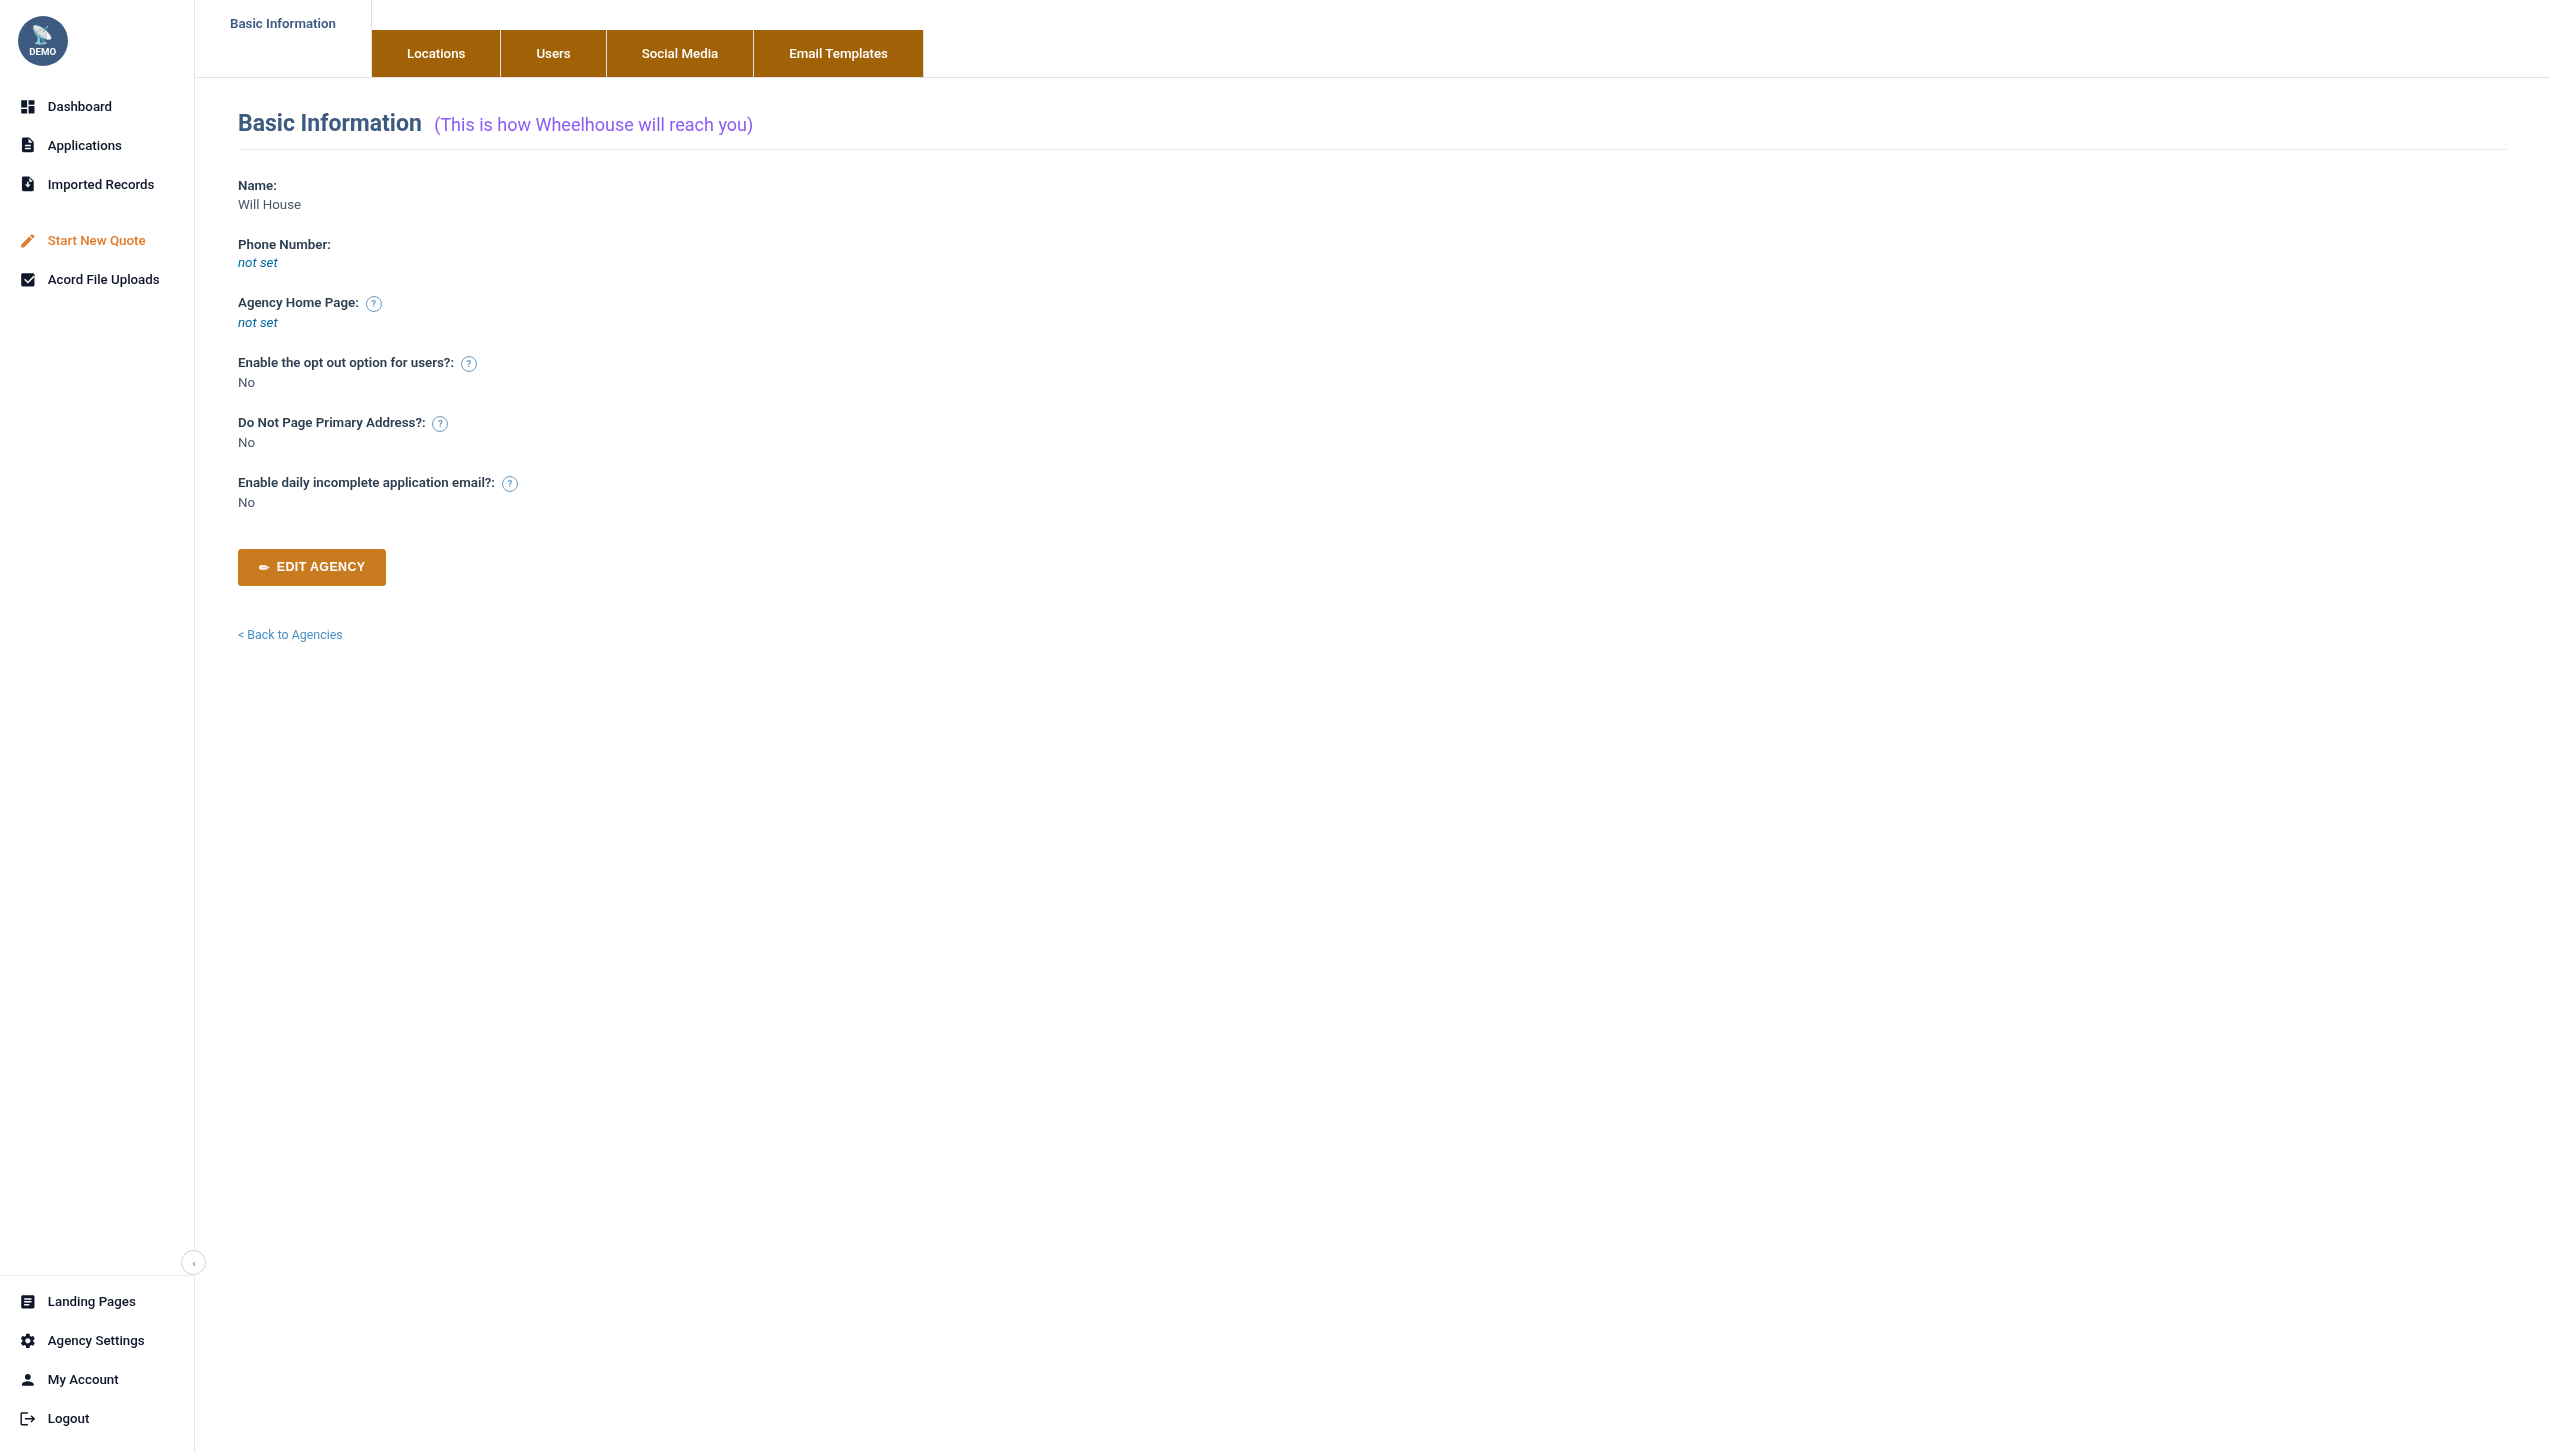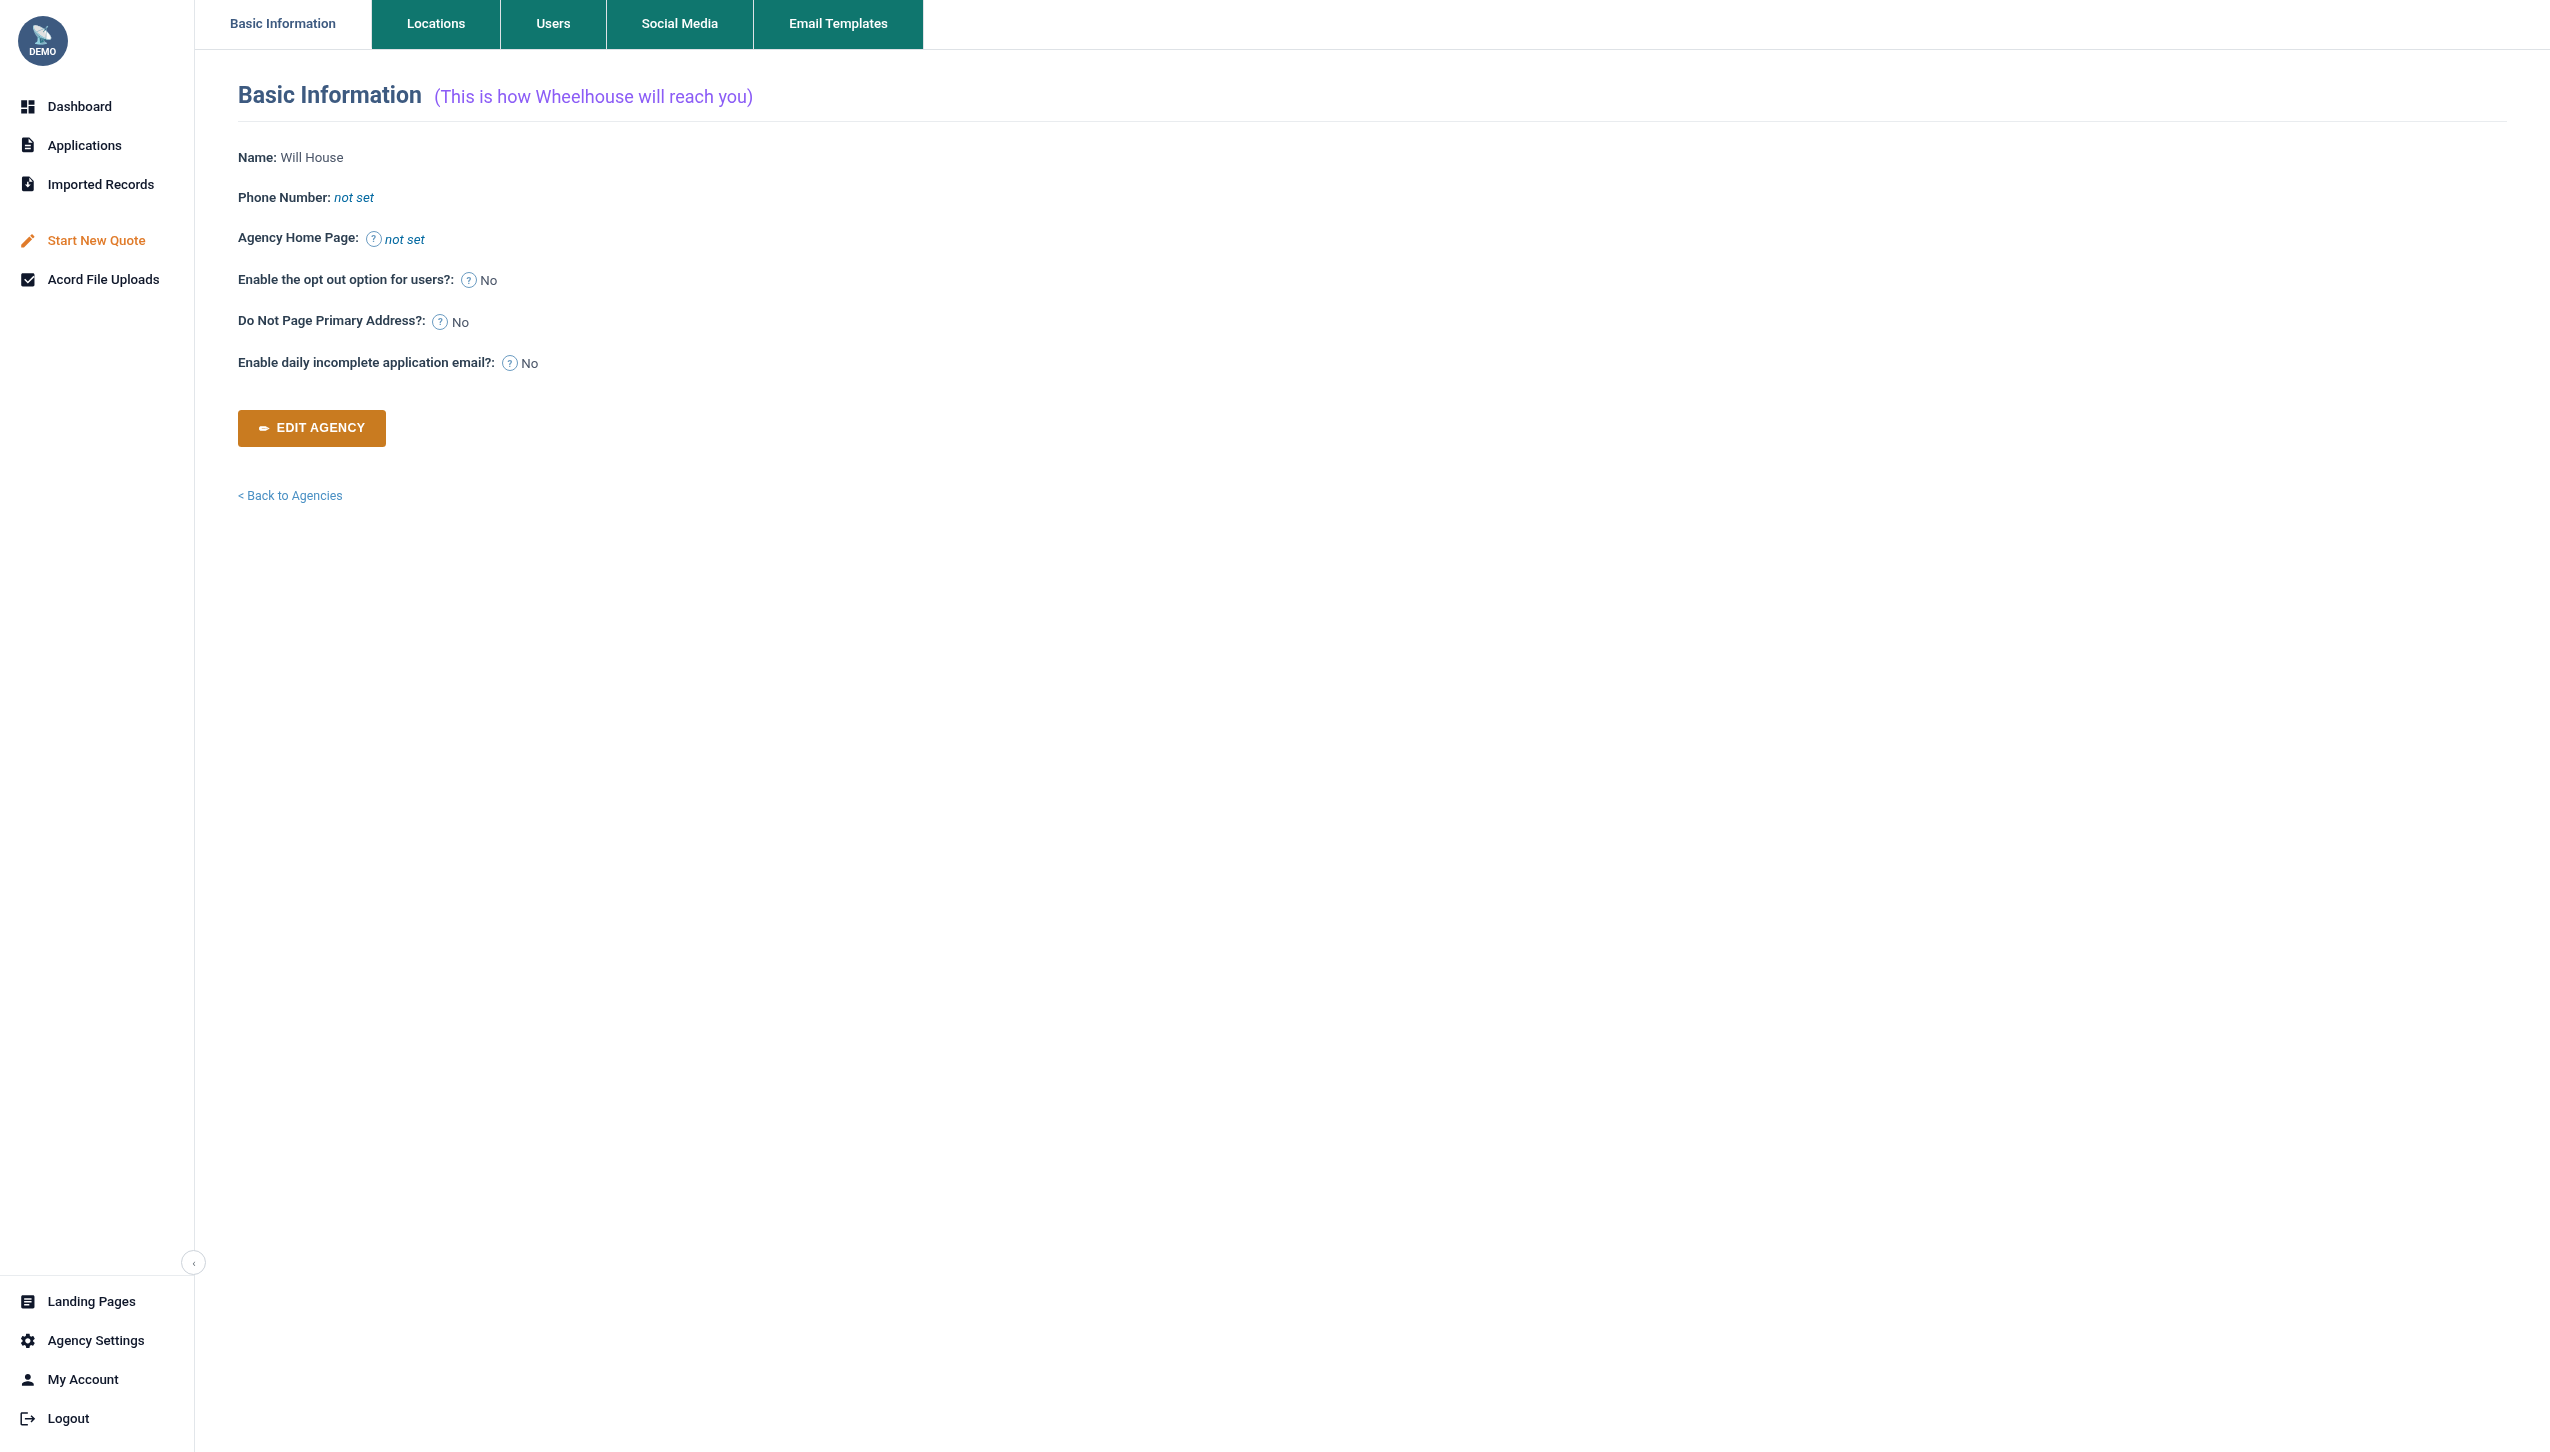--- a/index.html
+++ b/index.html
@@ -138,23 +138,24 @@
     }
 
     .tab.active {
       color: #3d5a80;
       border-bottom: 2.7px solid transparent;
       background: #fff;
       font-weight: 600;
     }
 
     .tab.inactive {
-      background: #0f766e;
+      background: #a16207;
       color: #fff;
       font-weight: 500;
+      margin-top: 30px;
     }
 
     
     .content-area {
       flex: 1;
       background: #fff;
       overflow-y: auto;
       padding: 32px 43px 43px;
     }
 
@@ -180,23 +181,22 @@
 
     .info-section {
       display: flex;
       flex-direction: column;
       gap: 25px;
       max-width: 620px;
     }
 
     .info-field {
       display: flex;
-      flex-direction: row;
+      flex-direction: column;
       gap: 3.5px;
-      align-items: flex-end;
     }
 
     .field-label {
       font-size: 13.3px;
       font-weight: 600;
       color: #2c3e50;
     }
 
     .field-value {
       font-size: 13.3px;

